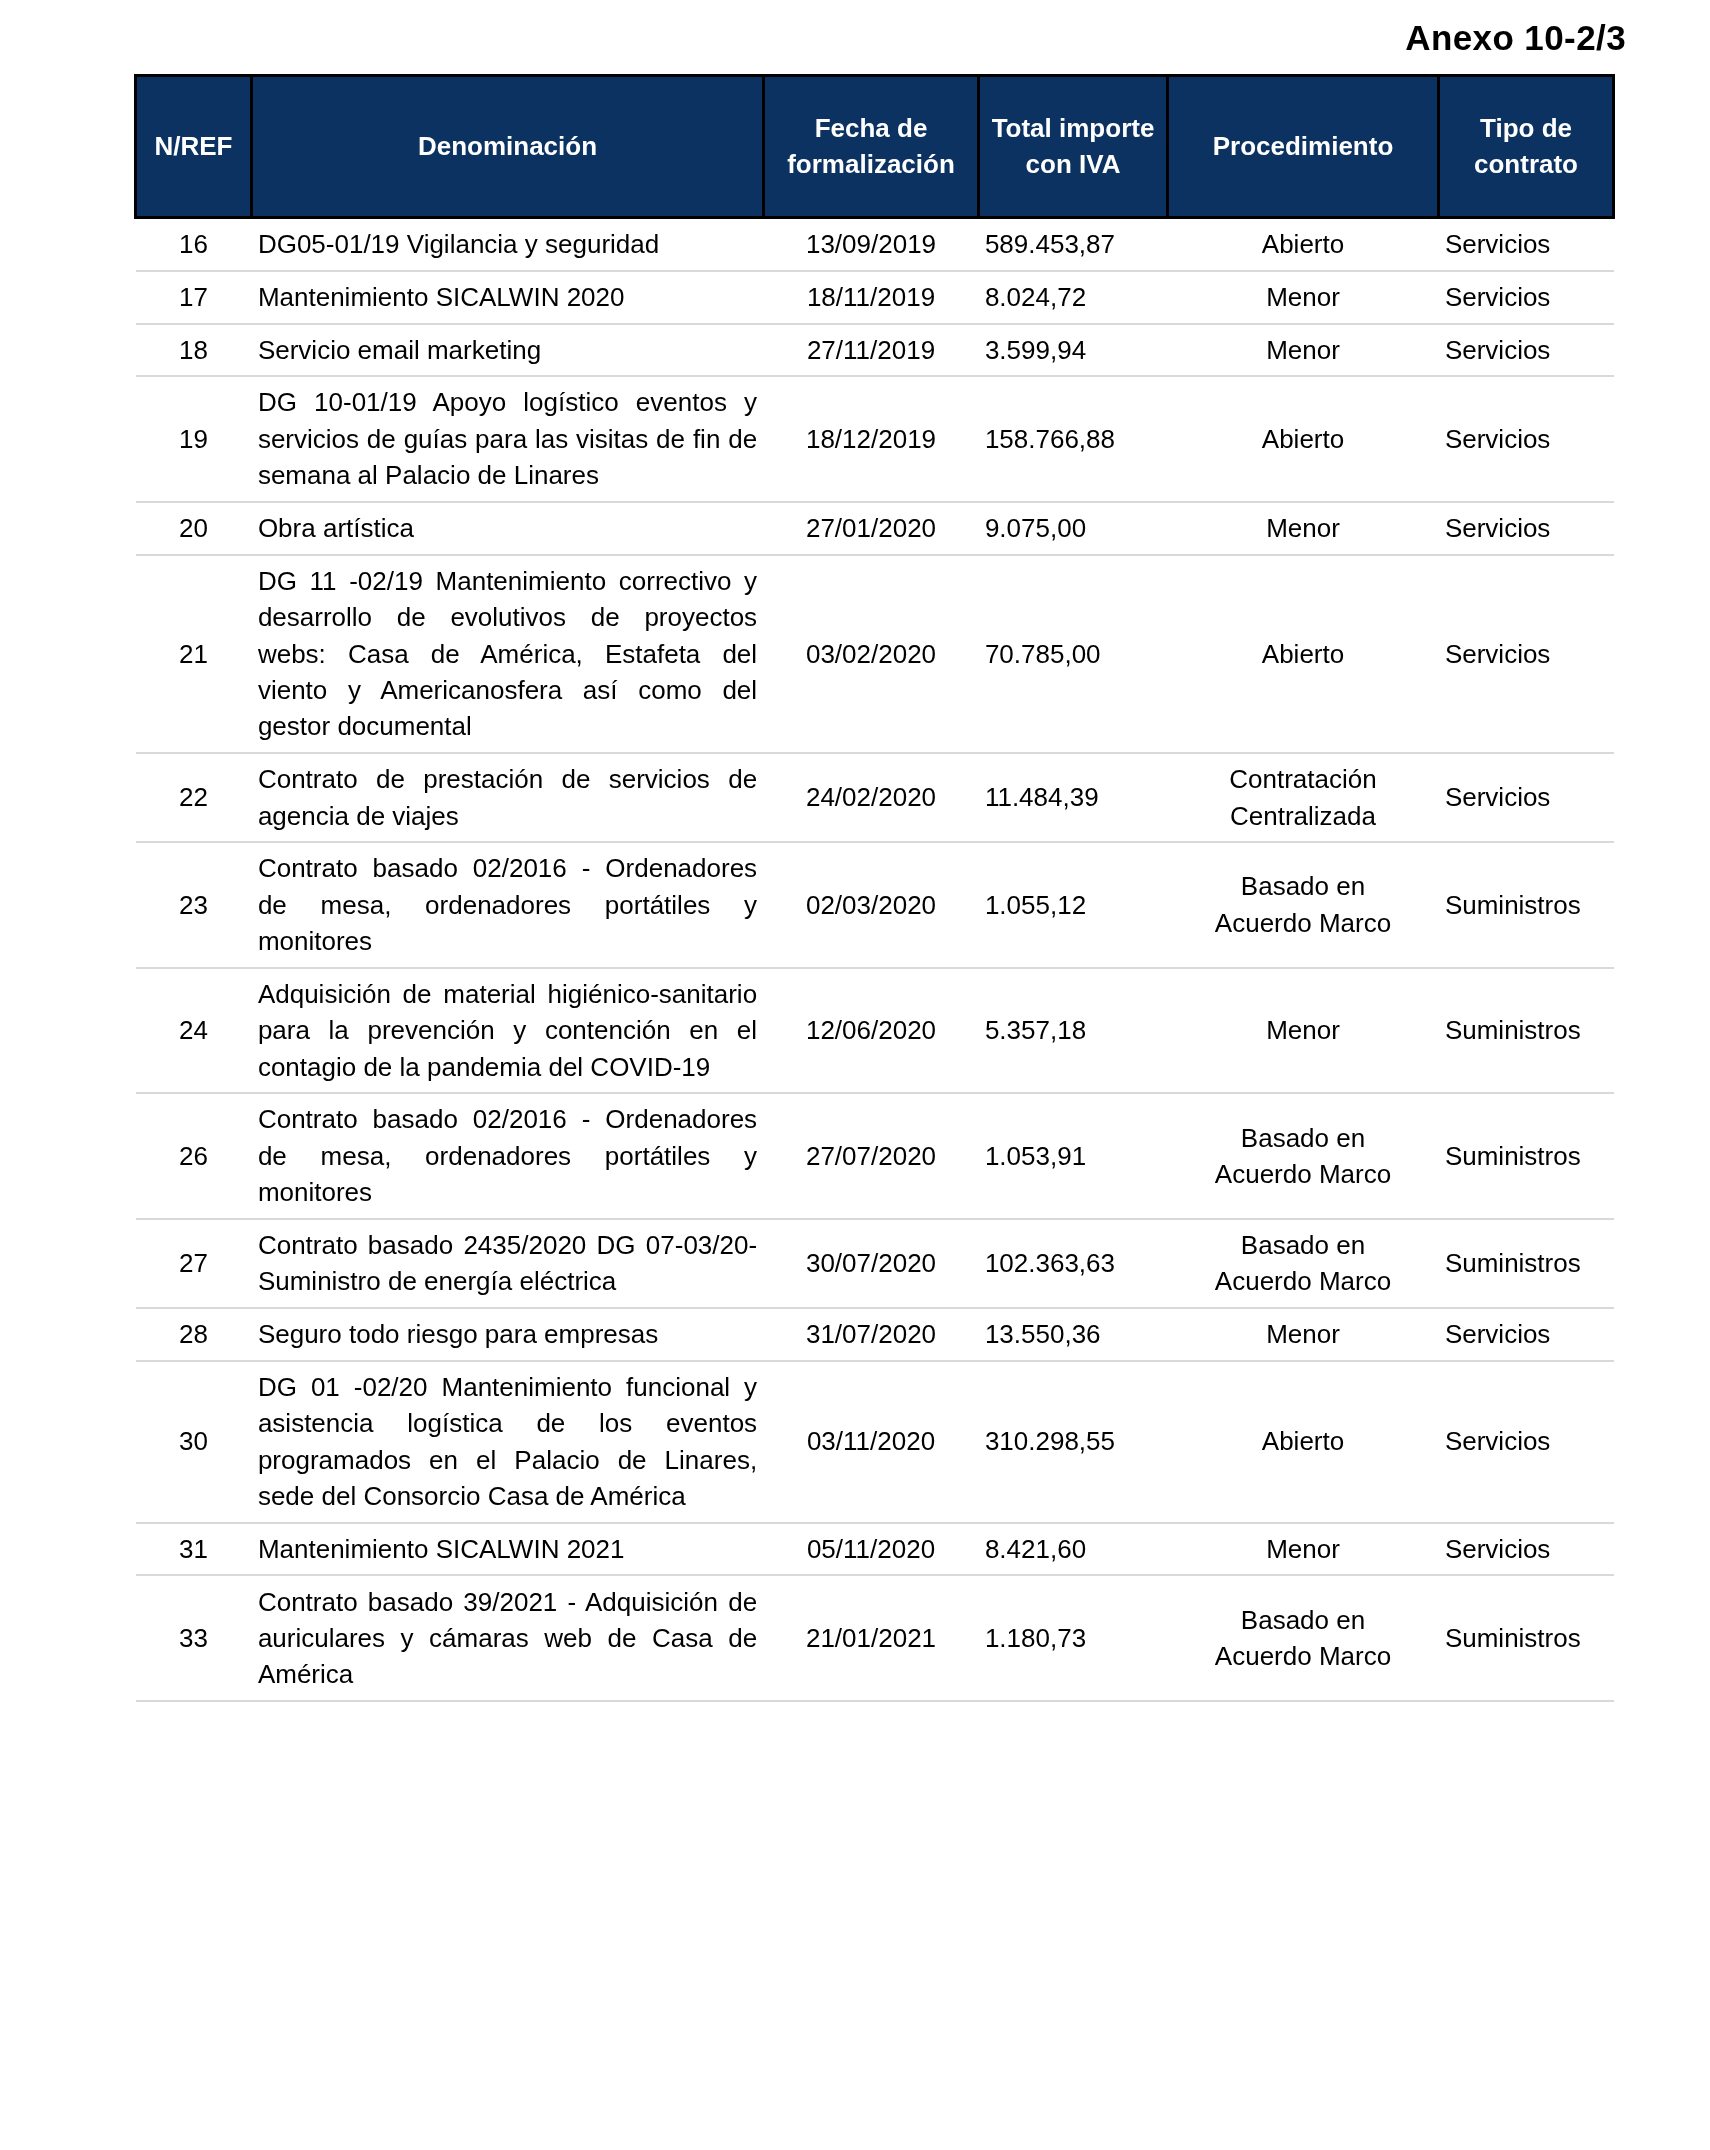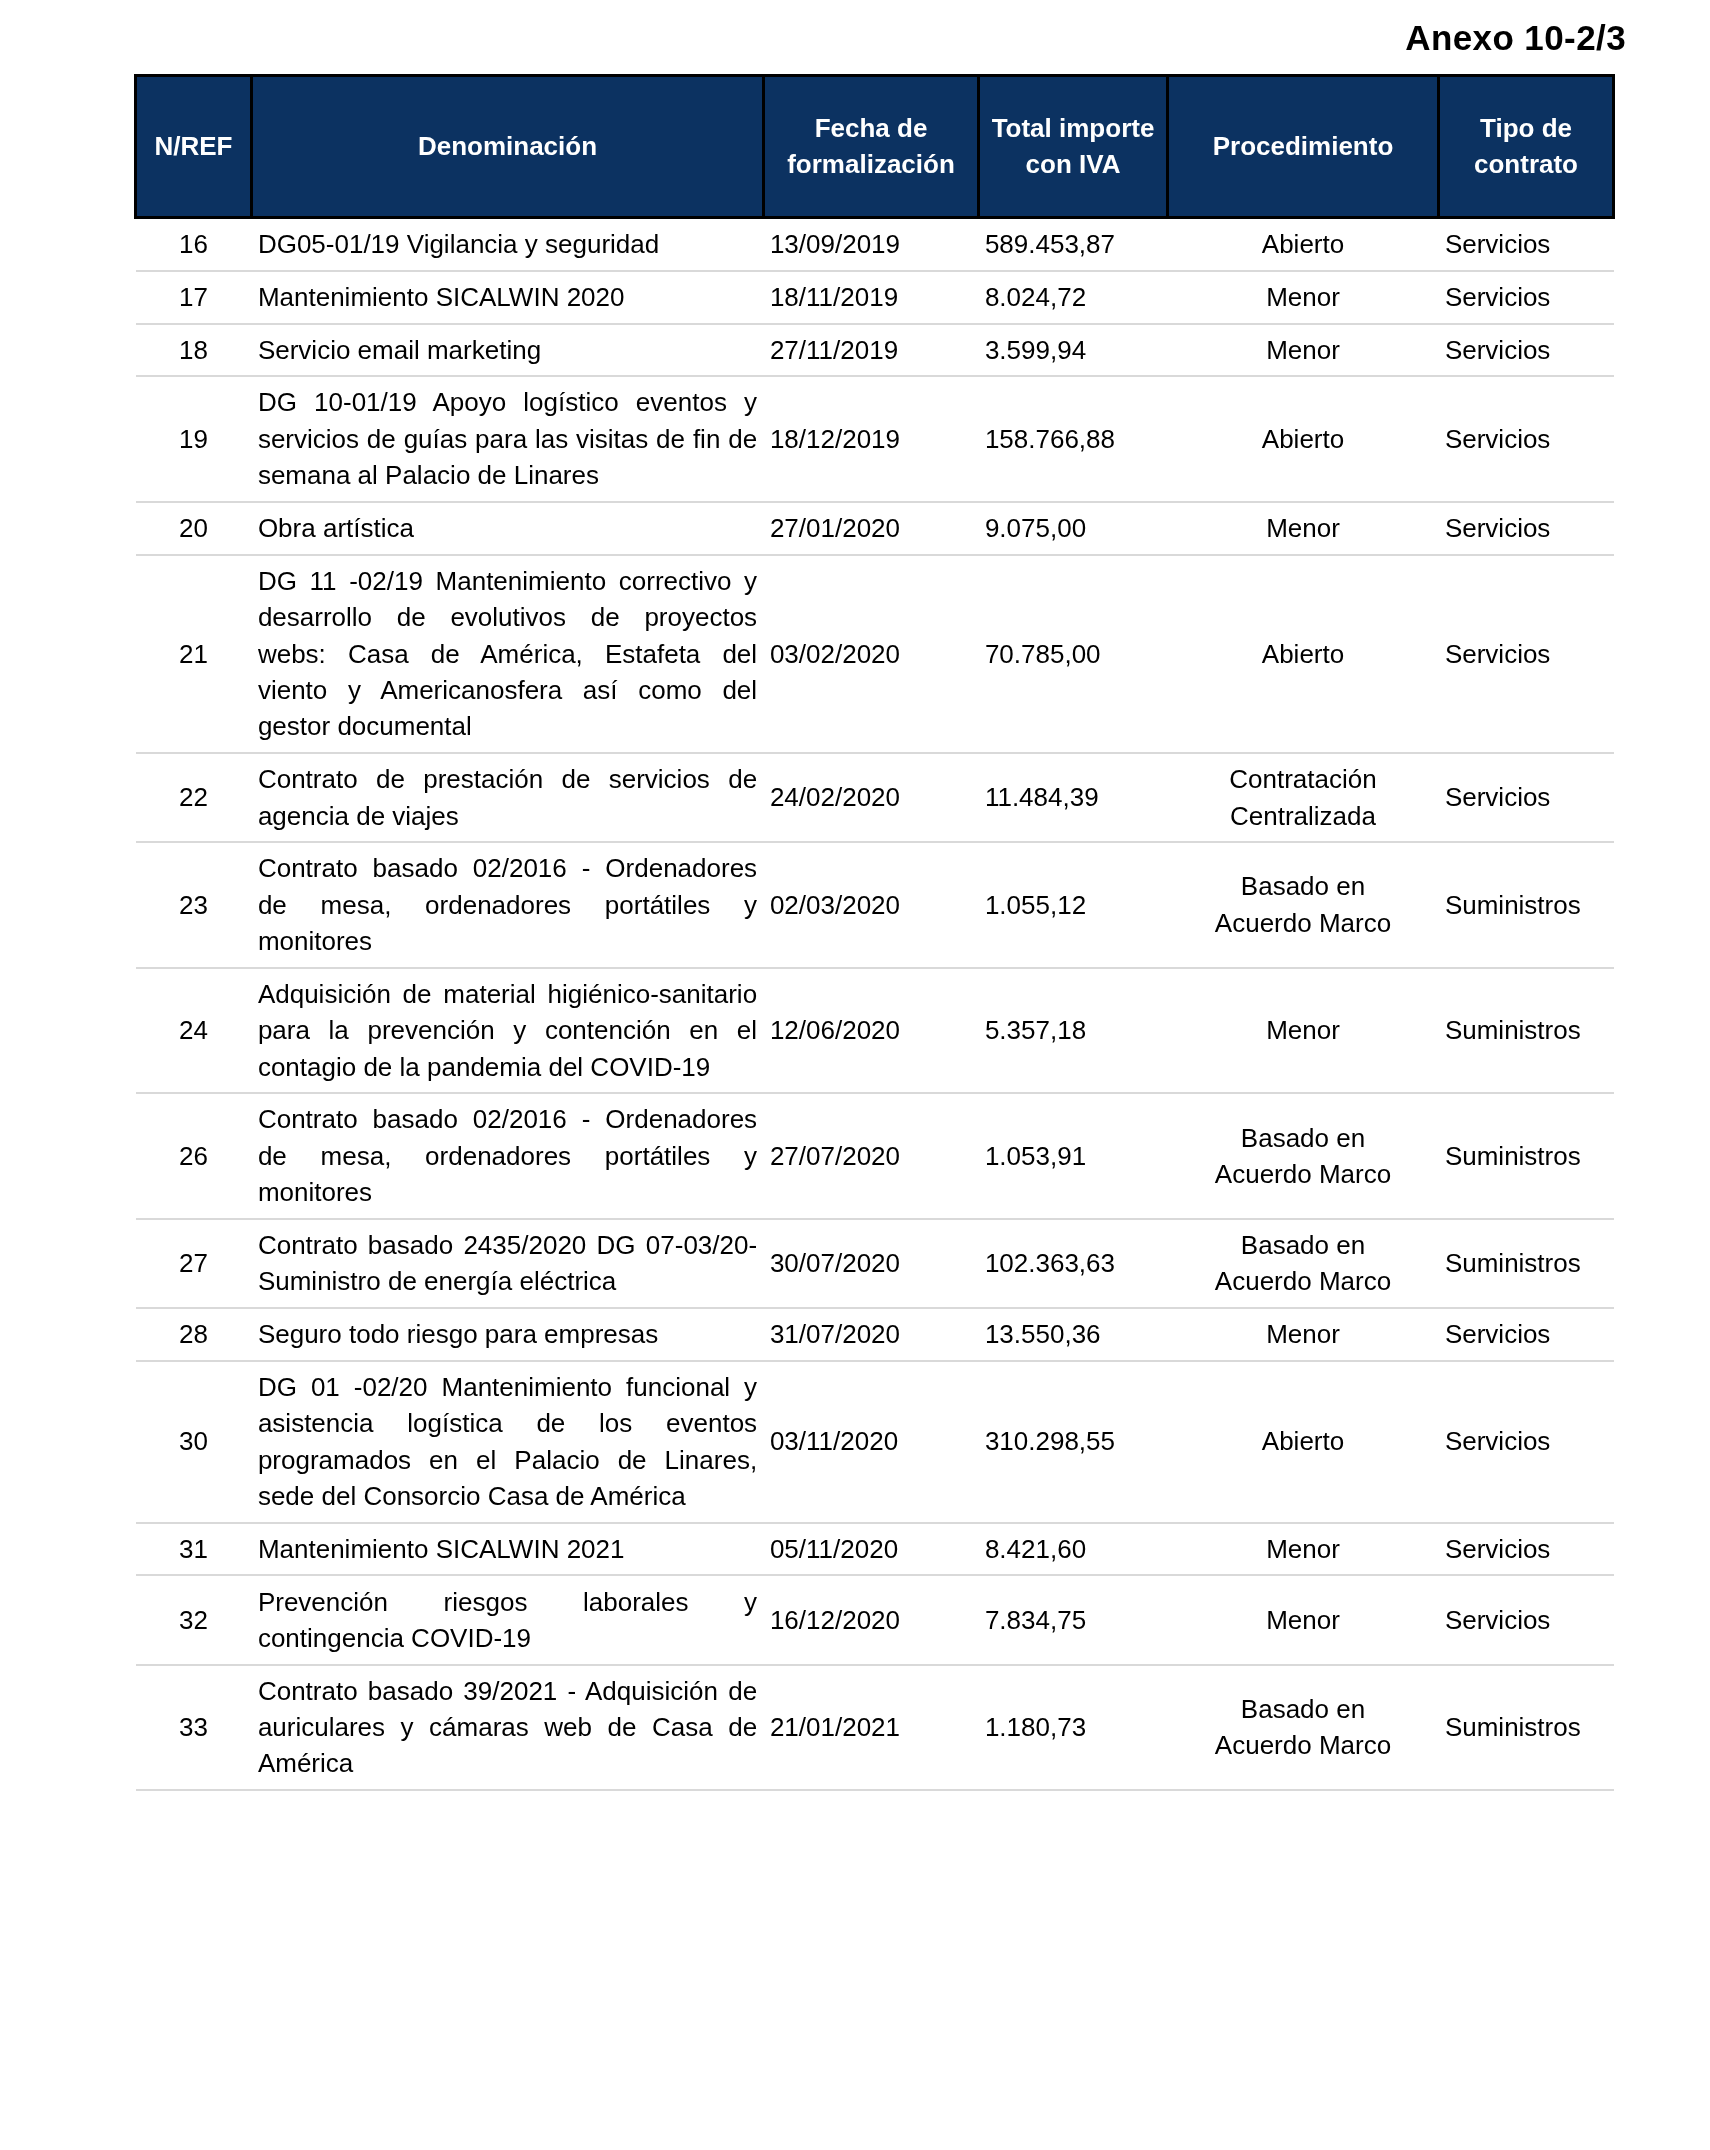--- a/index.html
+++ b/index.html
@@ -63,21 +63,21 @@
   col.c-imp { width: 189px; }
   col.c-pro { width: 271px; }
   col.c-tip { width: 175px; }
   td.cell-ref { text-align: center; }
   td.cell-den {
     text-align: justify;
     text-align-last: left;
     padding-left: 11.3px;
     padding-right: 21px;
   }
-  td.cell-fec { text-align: left; }
+  td.cell-fec { text-align: center; }
   td.cell-imp { padding-right: 35px; }
   td.cell-pro { text-align: center; white-space: pre-line; }
   td.cell-tip { }
 </style>
 </head>
 <body>
 
 <div class="page">
 
   <div class="doc-title">Anexo 10-2/3</div>
@@ -212,28 +212,20 @@
     </tr>
         <tr>
       <td class="cell-ref">31</td>
       <td class="cell-den">Mantenimiento SICALWIN 2021</td>
       <td class="cell-fec">05/11/2020</td>
       <td class="cell-imp">8.421,60</td>
       <td class="cell-pro">Menor</td>
       <td class="cell-tip">Servicios</td>
     </tr>
         <tr>
-      <td class="cell-ref">32</td>
-      <td class="cell-den">Prevención riesgos laborales y contingencia COVID-19</td>
-      <td class="cell-fec">16/12/2020</td>
-      <td class="cell-imp">7.834,75</td>
-      <td class="cell-pro">Menor</td>
-      <td class="cell-tip">Servicios</td>
-    </tr>
-        <tr>
       <td class="cell-ref">33</td>
       <td class="cell-den">Contrato basado 39/2021 - Adquisición de auriculares y cámaras web de Casa de América</td>
       <td class="cell-fec">21/01/2021</td>
       <td class="cell-imp">1.180,73</td>
       <td class="cell-pro">Basado en
 Acuerdo Marco</td>
       <td class="cell-tip">Suministros</td>
     </tr>
       </tbody>
   </table>

